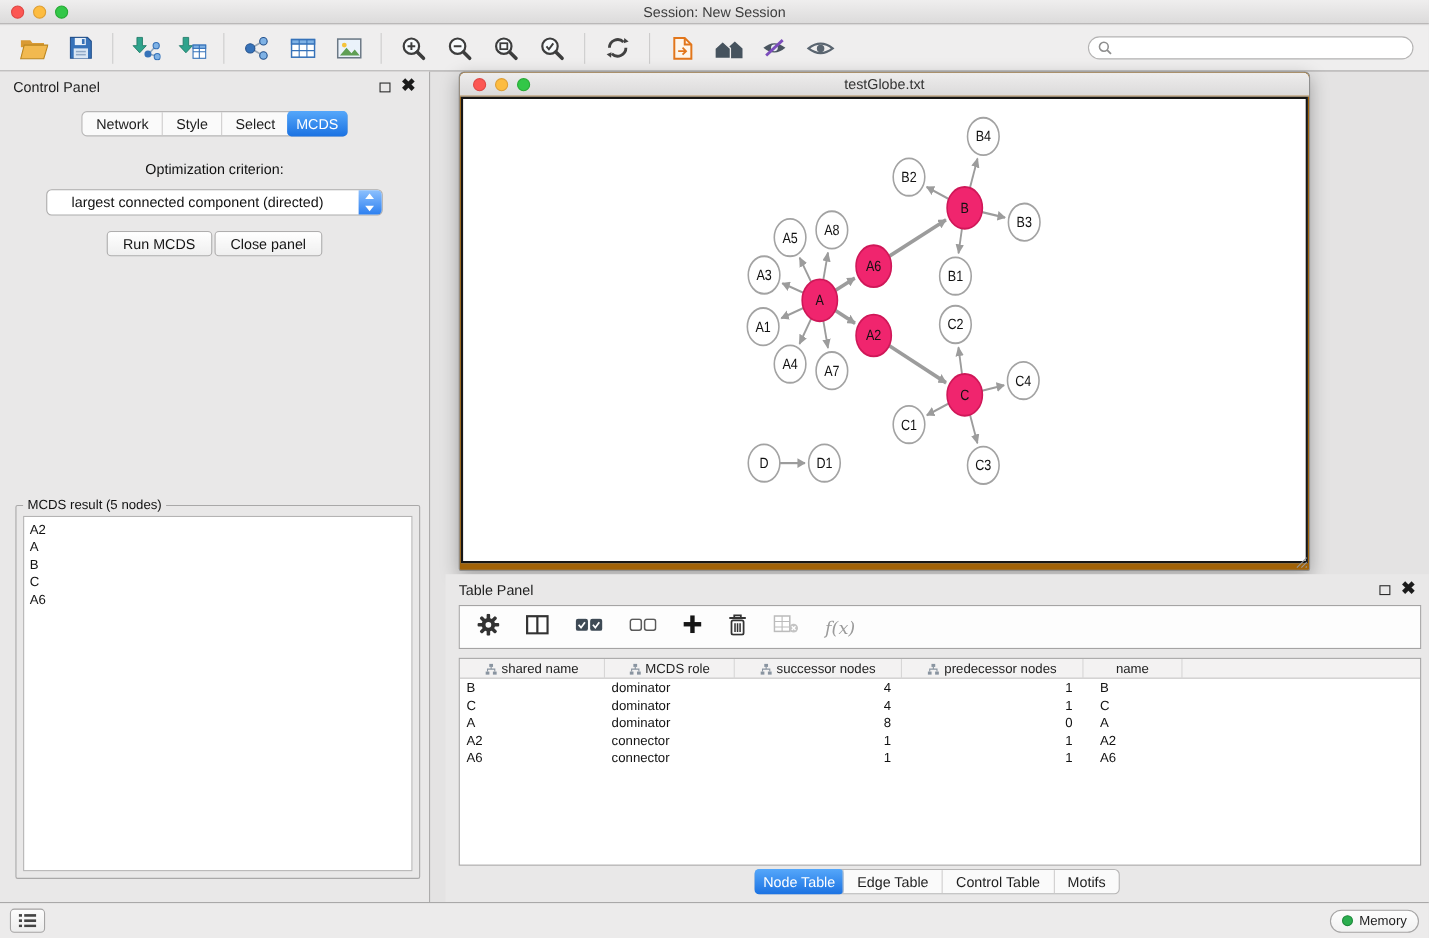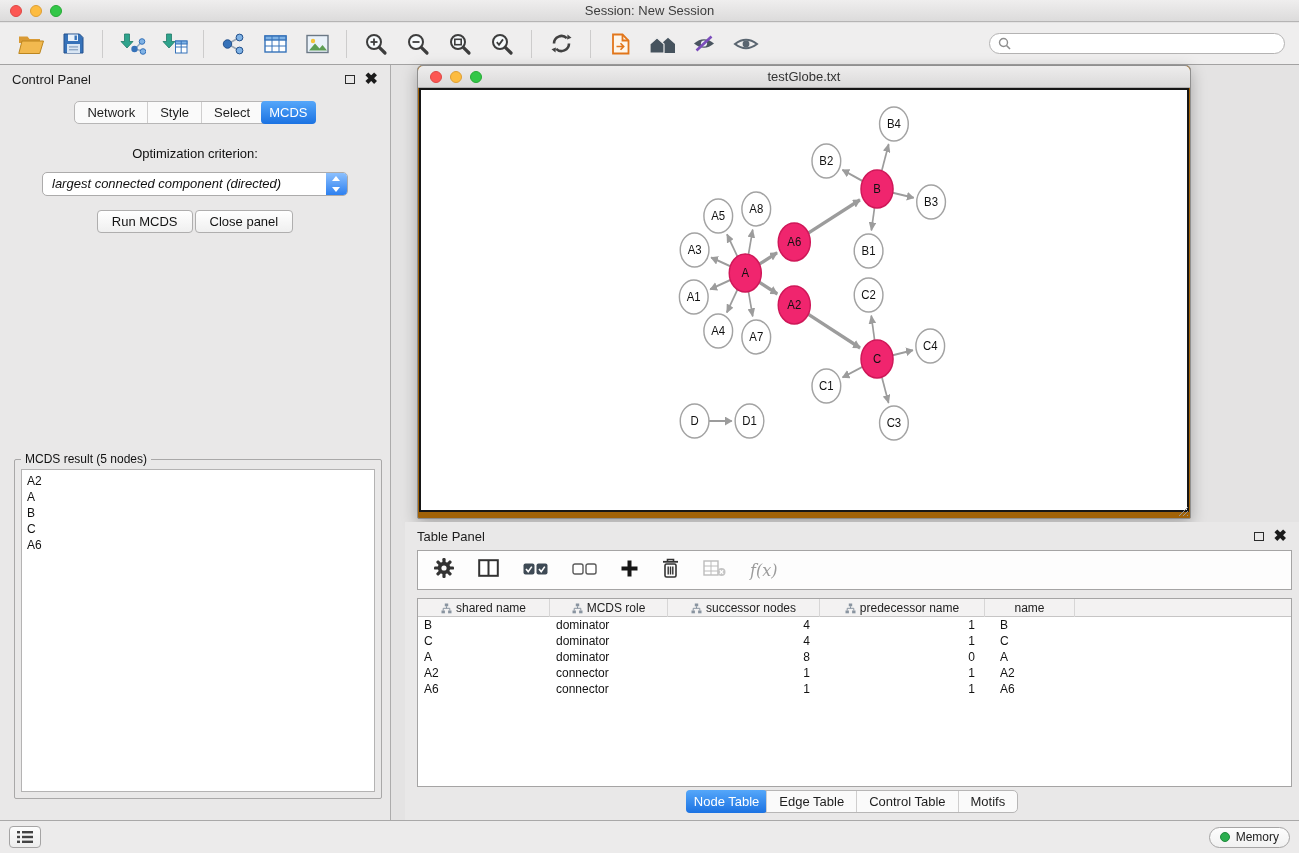--- a/index.html
+++ b/index.html
@@ -36,21 +36,21 @@
 
   .seg { display:flex; background:#FAFAFA; border:1px solid #B7B6B6; border-radius:5px; width:fit-content; }
   .seg .tab { padding:3px 12px; font-size:13px; color:#1e1e1e; border-left:1px solid #CFCECE; white-space:nowrap; }
   .seg .tab:first-child { border-left:none; }
   .seg .tab.active { background:linear-gradient(#55A7FA,#1B72E2); color:#fff; border-radius:4px;
     margin:-1px; padding:4px 8px; border-left:none; }
   .cp-tabs { margin:8px auto 0; }
 
   .opt-label { text-align:center; margin-top:22px; font-size:13px; color:#111; }
   .combo { width:306px; height:24px; margin:11px auto 0; background:#fff; border:1px solid #ACABAB;
-    border-radius:5px; position:relative; font-size:13px; line-height:22px; padding-left:9px; color:#111;font-style:italic; }
+    border-radius:5px; position:relative; font-size:13px; line-height:22px; padding-left:22px; color:#111; }
   .stepper { position:absolute; right:0; top:0; width:21px; height:22px;
     background:linear-gradient(#8CC0FE,#2D80F0); border-radius:0 4px 4px 0; }
   .stepper::before { content:""; position:absolute; left:6px; top:3px;
     border-left:4px solid transparent; border-right:4px solid transparent; border-bottom:5px solid #fff; }
   .stepper::after { content:""; position:absolute; left:6px; bottom:3px;
     border-left:4px solid transparent; border-right:4px solid transparent; border-top:5px solid #fff; }
 
   .btnrow { display:flex; justify-content:center; gap:2px; margin-top:14px; }
   .btn { height:23px; padding:0 14px; background:linear-gradient(#FFFFFF,#EFEFEF);
     border:1px solid #AFAEAE; border-radius:4px; font-size:13px; color:#141414; font-family:inherit; }
@@ -517,21 +517,21 @@
           </svg>
         <span>successor nodes</span>
       </div>
       <div class="th c3">
         <svg width="11" height="11" viewBox="0 0 11 11">
             <rect x="3.8" y="0.5" width="3.4" height="2.8" fill="#8994A0"></rect>
             <path d="M5.5 3.3 v2 M2.2 7.5 v-2.2 h6.6 v2.2" fill="none" stroke="#8994A0" stroke-width="1"></path>
             <rect x="0.5" y="7.5" width="3.4" height="2.8" fill="#8994A0"></rect>
             <rect x="7.1" y="7.5" width="3.4" height="2.8" fill="#8994A0"></rect>
           </svg>
-        <span>predecessor name</span>
+        <span>predecessor nodes</span>
       </div>
       <div class="th c4">
         <span>name</span>
       </div>
     </div>
     <div class="trow">
       <div class="td c0">B</div>
       <div class="td c1">dominator</div>
       <div class="td c2 num">4</div>
       <div class="td c3 num">1</div>

